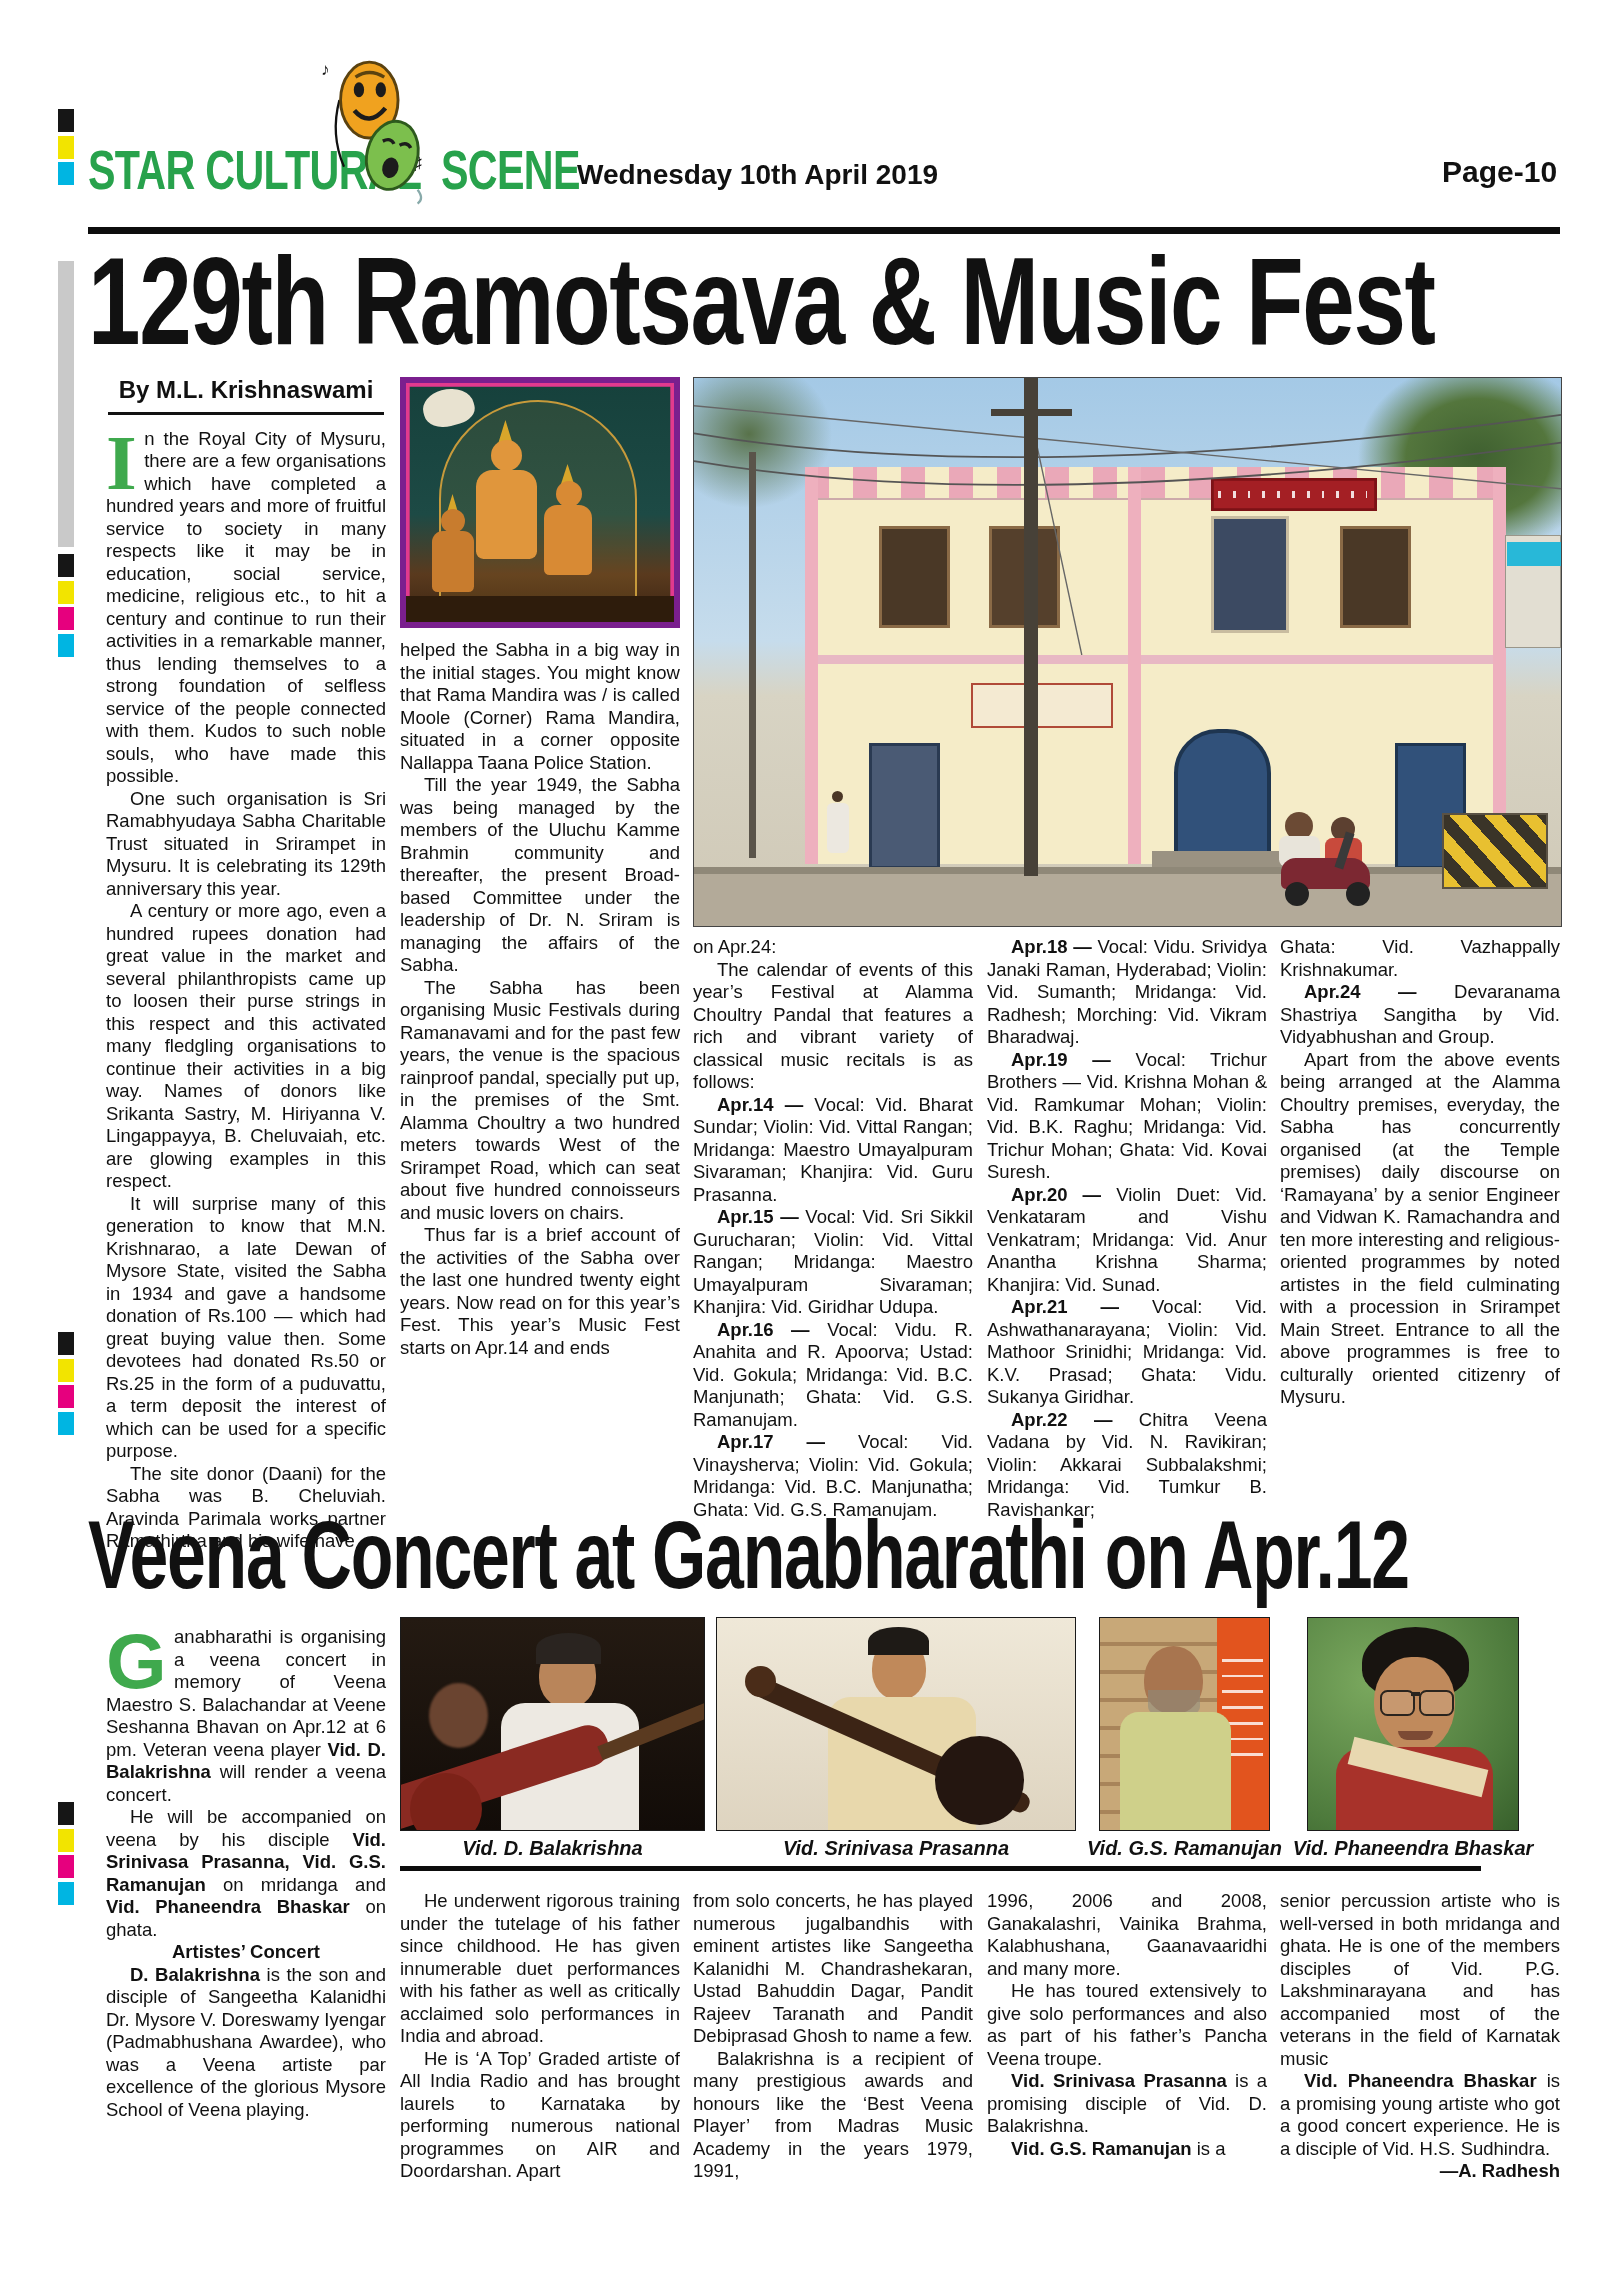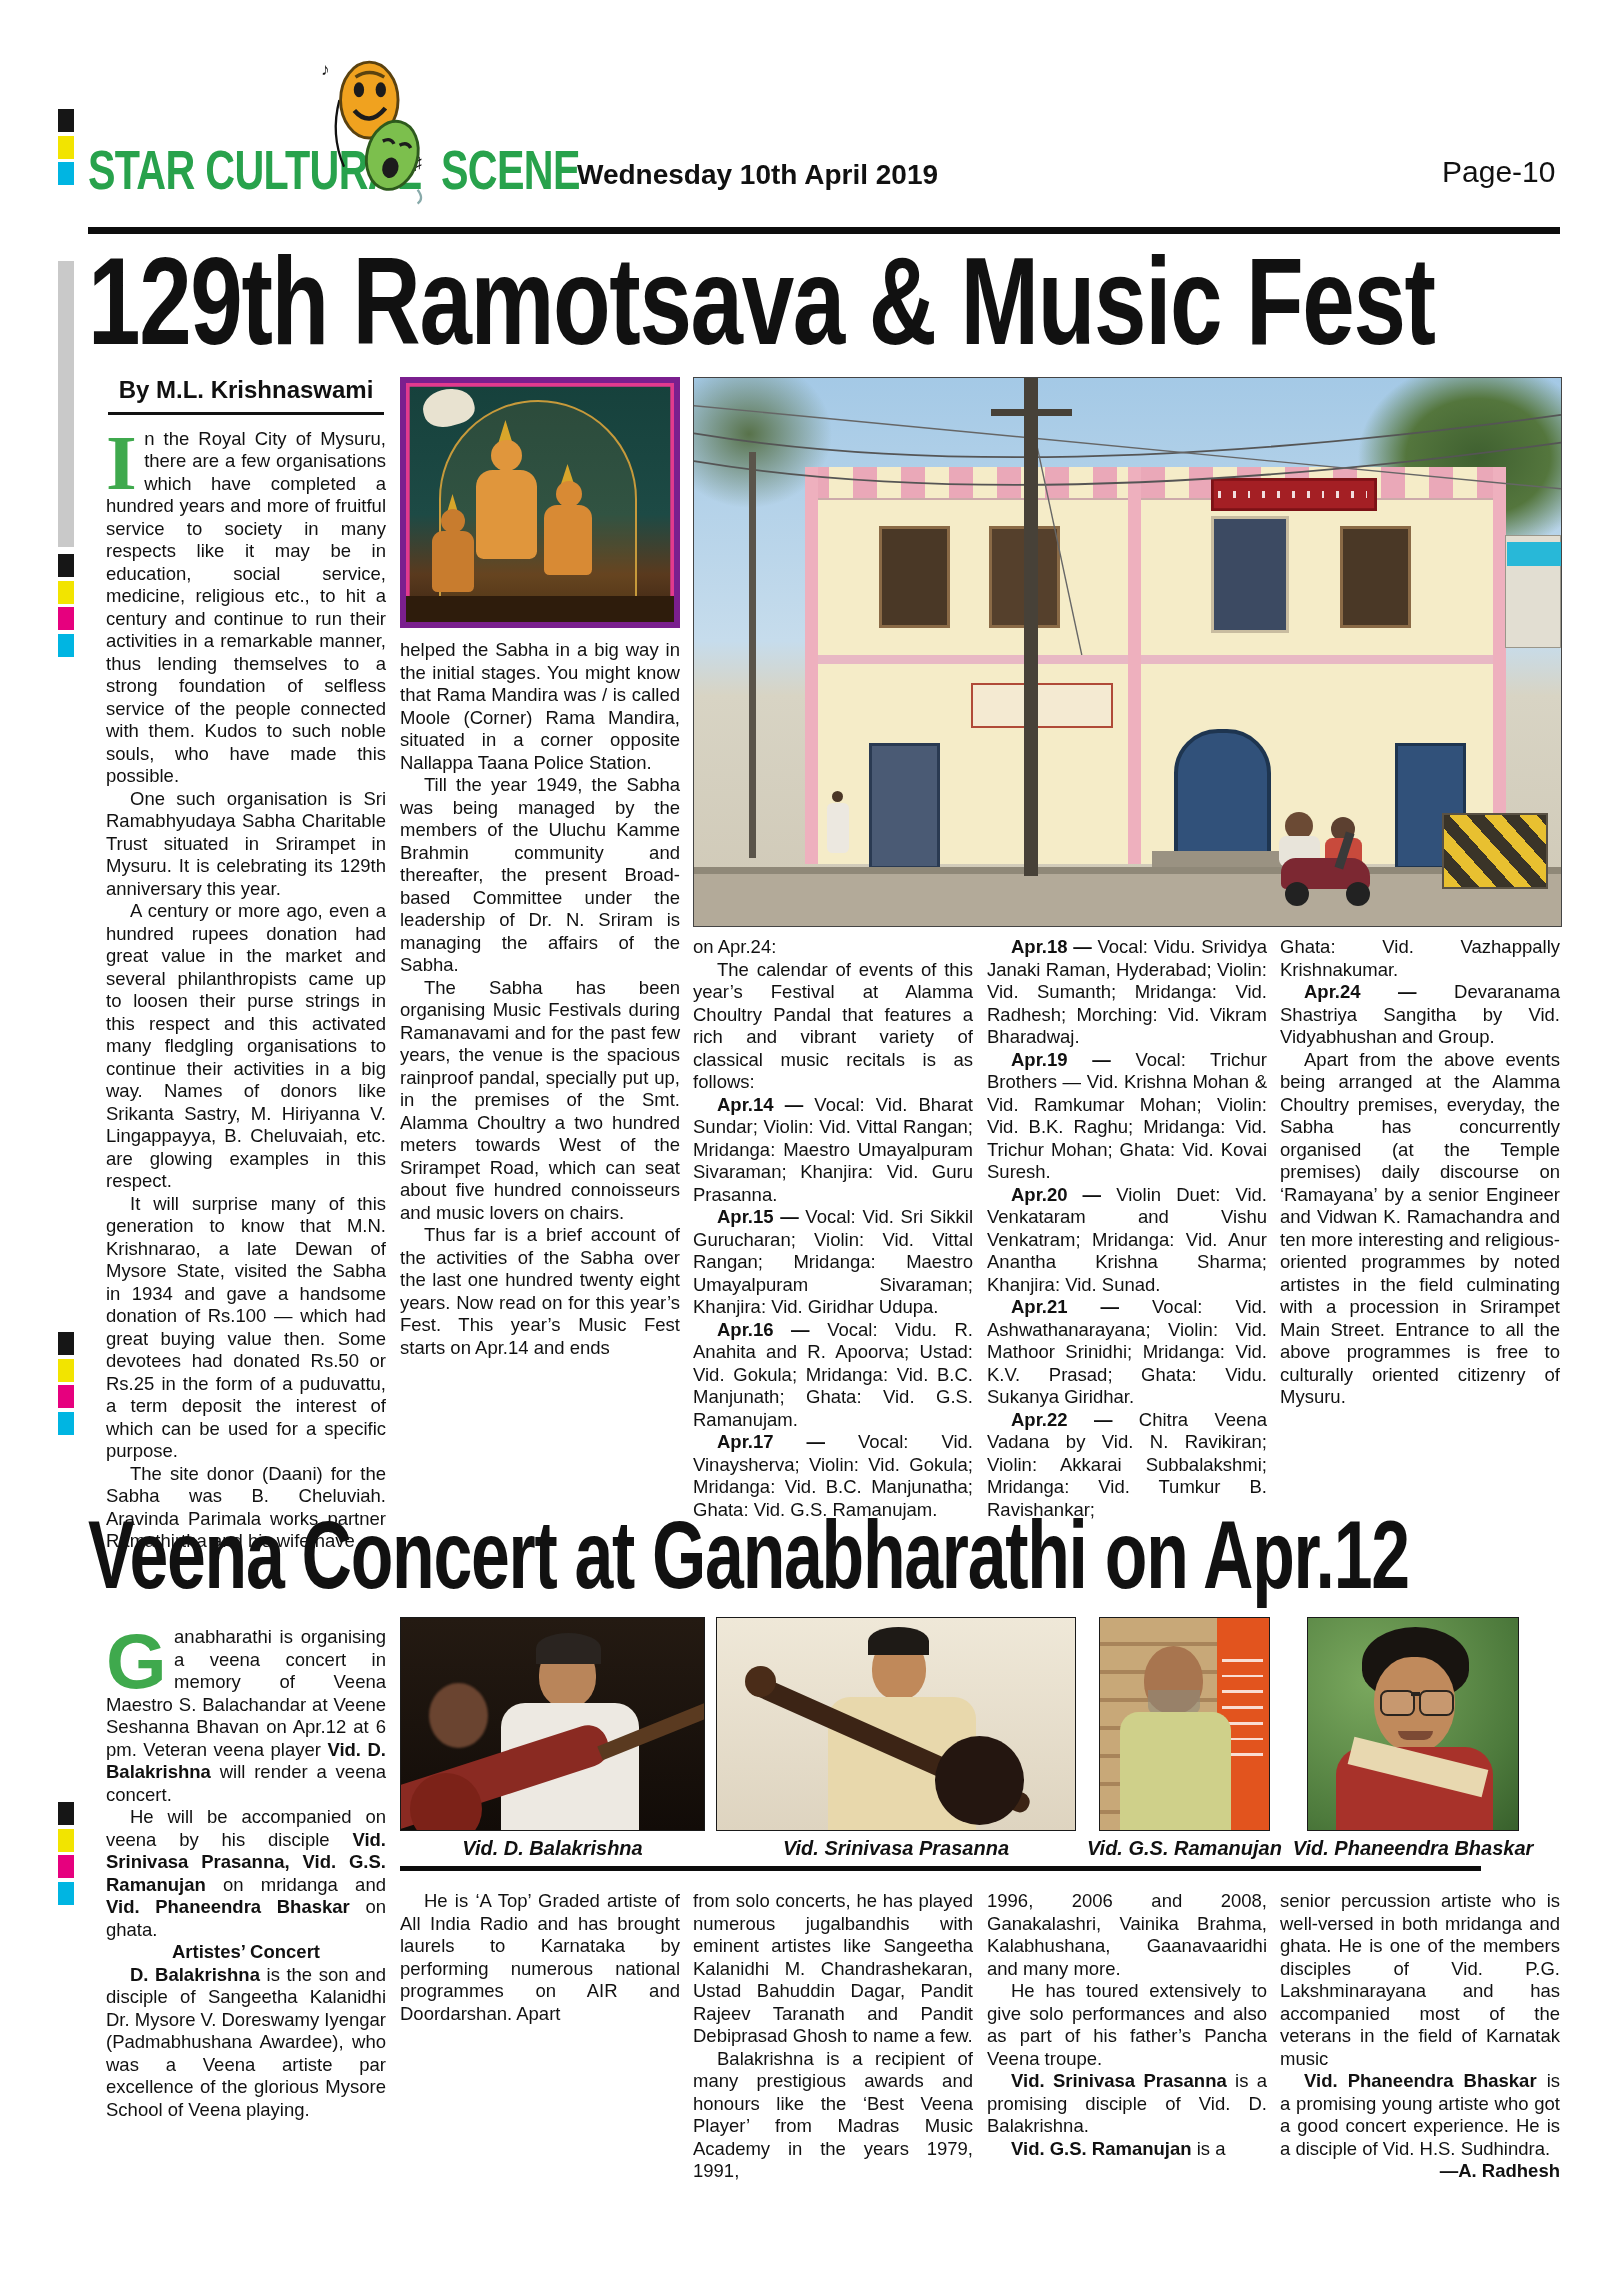--- a/index.html
+++ b/index.html
@@ -8,21 +8,21 @@
   
   .reg{position:absolute;left:58px;width:15.7px;}
   .reg .sq{width:15.7px;height:23px;margin-bottom:3.7px;}
   .c-k{background:#161616}.c-y{background:#f2e400}.c-m{background:#e6007e}.c-c{background:#00b5e2}
   .graybar{position:absolute;left:58px;top:261px;width:15.7px;height:286px;background:#c9c9c9;}
   
   .brand{position:absolute;font-weight:900;color:#28a24c;font-size:55px;letter-spacing:-0.9px;
          transform:scaleX(.75);transform-origin:0 50%;white-space:nowrap;top:138px;}
   .masks{position:absolute;left:321px;top:54px;z-index:3;}
   .hdate{position:absolute;left:577px;top:159px;font-weight:bold;font-size:28px;white-space:nowrap;}
-  .pageno{position:absolute;left:1442px;top:155px;font-weight:normal;font-size:30px;}
+  .pageno{position:absolute;left:1442px;top:155px;font-weight:bold;font-size:30px;}
   .toprule{position:absolute;left:88px;top:227px;width:1472px;height:6.5px;background:#0d0d0d;}
   .head1{position:absolute;left:88px;top:238px;width:1477px;height:138px;overflow:visible;}
   .head1 span{display:inline-block;font-size:125px;font-weight:900;letter-spacing:-1.8px;white-space:nowrap;
               transform:scaleX(.755);transform-origin:0 0;line-height:1.0;}
   .head2{position:absolute;left:88px;top:1506px;width:1477px;height:111px;}
   .head2 span{display:inline-block;font-size:97px;font-weight:900;letter-spacing:-1.8px;white-space:nowrap;
               transform:scaleX(.72);transform-origin:0 0;line-height:1.0;}
   
   .col{position:absolute;width:280px;font-size:18.5px;line-height:22.5px;text-align:justify;}
   .para{margin:0;text-indent:24px;}
@@ -274,20 +274,21 @@
         <div class="abs" style="left:28px;top:129px;width:157px;height:85px;border-radius:28px 28px 0 0;background:#a8322a"></div>
         <div class="abs" style="left:41px;top:135px;width:138px;height:28px;background:#e8d8b0;transform:rotate(14deg)"></div>
       </div>
       <div class="cap">Vid. Phaneendra Bhaskar</div>
     </div>
   </div>
   <div class="striprule"></div>
 
   <div class="col" style="left:400px;top:1890px">
       <div>
+        <p class="para"><span>He underwent rigorous training under the tutelage of his father since childhood. He has given innumerable duet performances with his father as well as critically acclaimed solo performances in India and abroad.</span></p>
         <p class="para"><span>He is ‘A Top’ Graded artiste of All India Radio and has brought laurels to Karnataka by performing numerous national programmes on AIR and Doordarshan. Apart</span></p>
       </div>
     </div>
   <div class="col" style="left:693px;top:1890px">
       <div>
         <p class="para noind"><span>from solo concerts, he has played numerous jugalbandhis with eminent artistes like Sangeetha Kalanidhi M. Chandrashekaran, Ustad Bahuddin Dagar, Pandit Rajeev Taranath and Pandit Debiprasad Ghosh to name a few.</span></p>
         <p class="para"><span>Balakrishna is a recipient of many prestigious awards and honours like the ‘Best Veena Player’ from Madras Music Academy in the years 1979, 1991,</span></p>
       </div>
     </div>
   <div class="col" style="left:987px;top:1890px">

